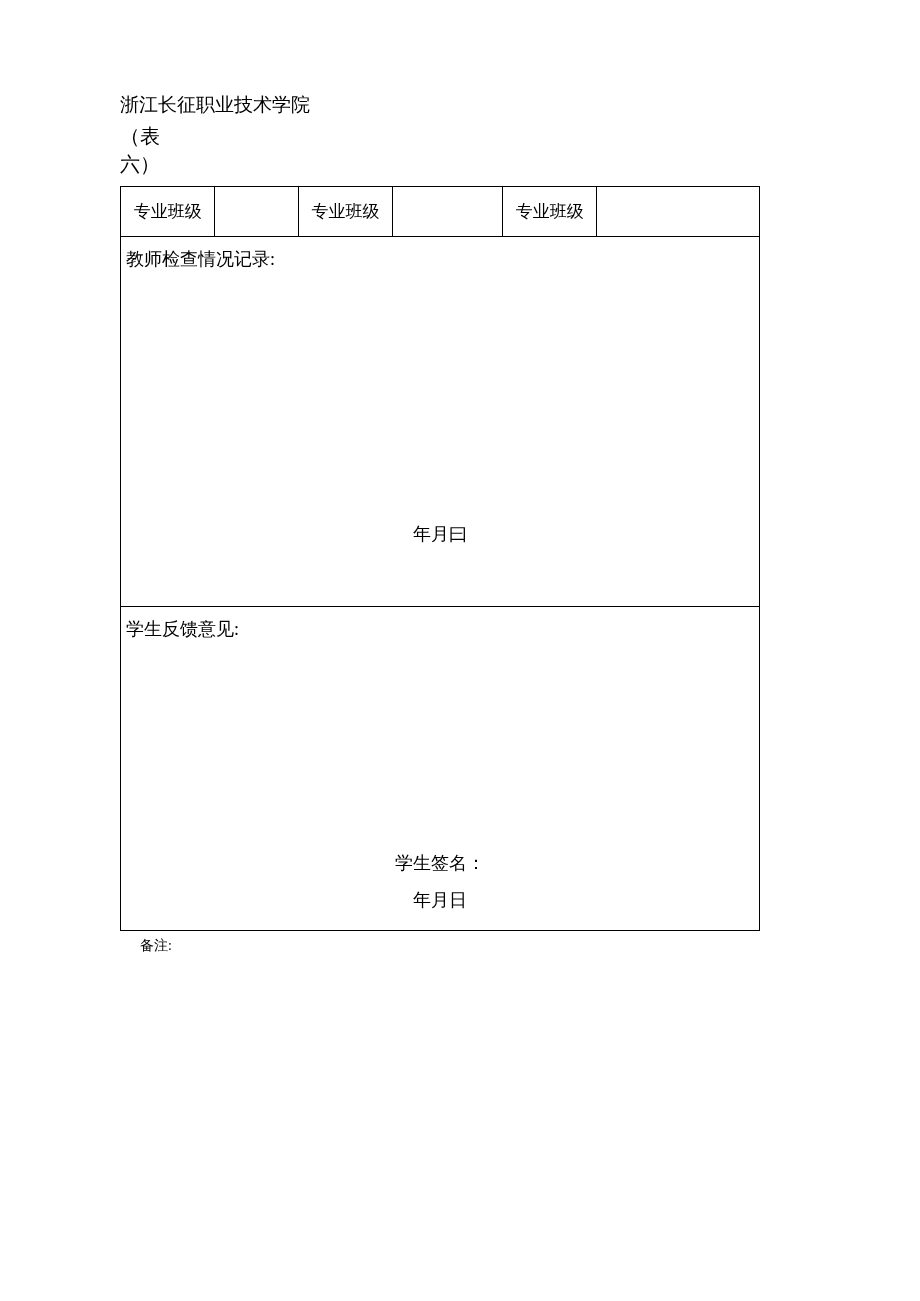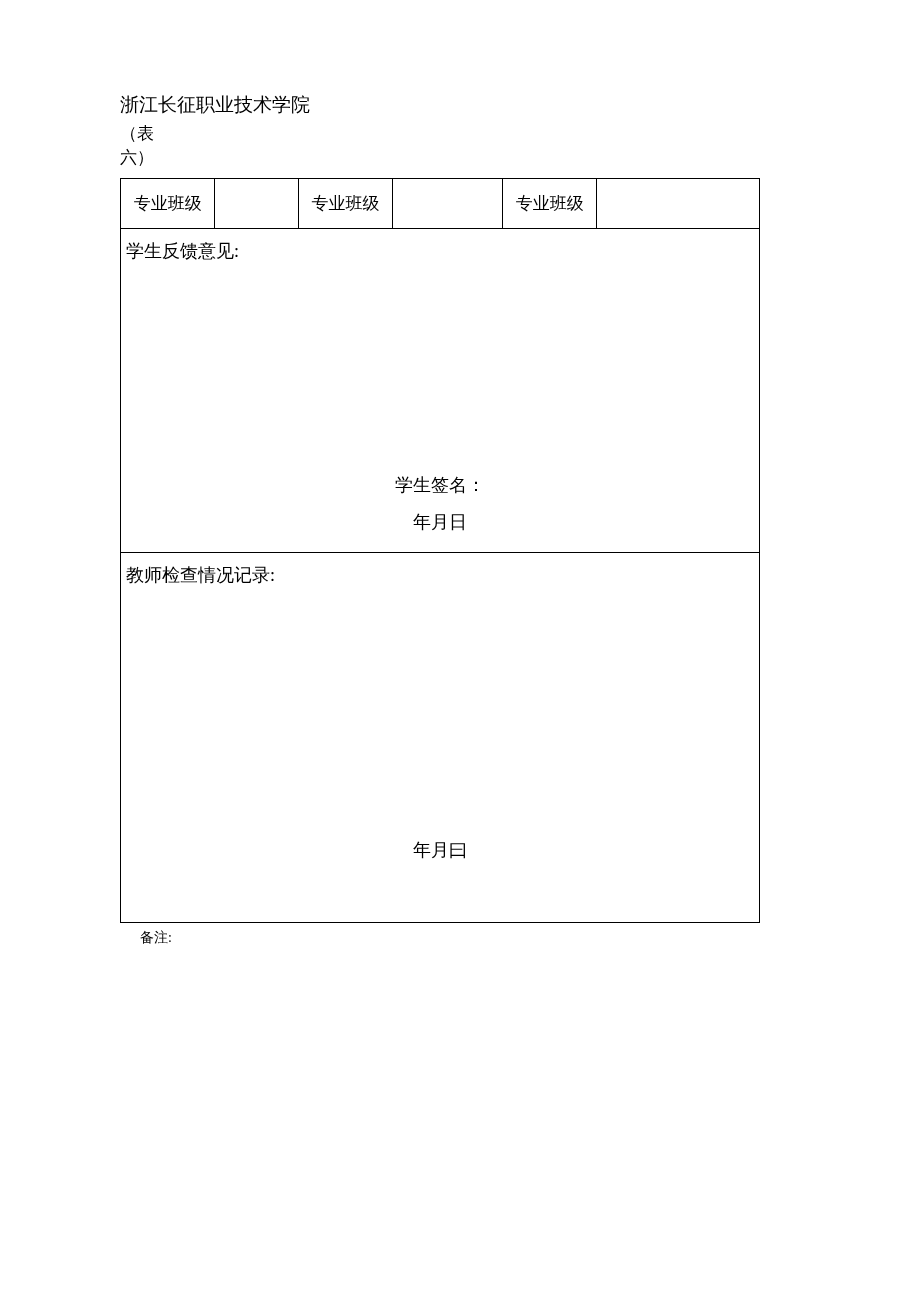--- a/index.html
+++ b/index.html
@@ -21,21 +21,21 @@
     .institution {
       font-size: 19px;
       margin-left: 0;
       margin-bottom: 2px;
     }
     .header-row {
       display: flex;
       align-items: flex-start;
     }
     .form-number {
-      font-size: 17px;
+      font-size: 20px;
       width: 65px;
       line-height: 1.4;
       padding-top: 2px;
     }
     .main-title {
       font-size: 30px;
       letter-spacing: 2px;
       margin-left: 20px;
     }
     .form-table {
@@ -127,30 +127,30 @@
     <tbody>
         <tr class="row1">
       <td class="label-cell c-major-label">专业班级</td>
       <td class="c-major-value"></td>
       <td class="label-cell c-name-label">专业班级</td>
       <td class="c-name-value"></td>
       <td class="label-cell c-advisor-label">专业班级</td>
       <td class="c-advisor-value"></td>
     </tr>
     <tr>
+      <td colspan="6" class="section-cell teacher-section">
+        <div class="section-label">教师检查情况记录:</div>
+        <div class="date-line teacher-date">年月曰</div>
+      </td>
+    </tr>
+    <tr>
       <td colspan="6" class="section-cell student-section">
         <div class="section-label">学生反馈意见:</div>
         <div class="sign-line">学生签名：</div>
         <div class="date-line student-date">年月日</div>
-      </td>
-    </tr>
-    <tr>
-      <td colspan="6" class="section-cell teacher-section">
-        <div class="section-label">教师检查情况记录:</div>
-        <div class="date-line teacher-date">年月曰</div>
       </td>
     </tr>
   </tbody>
     </table>
 
   <div class="remark">备注:</div>
 
 </div>
 
 </body></html>

